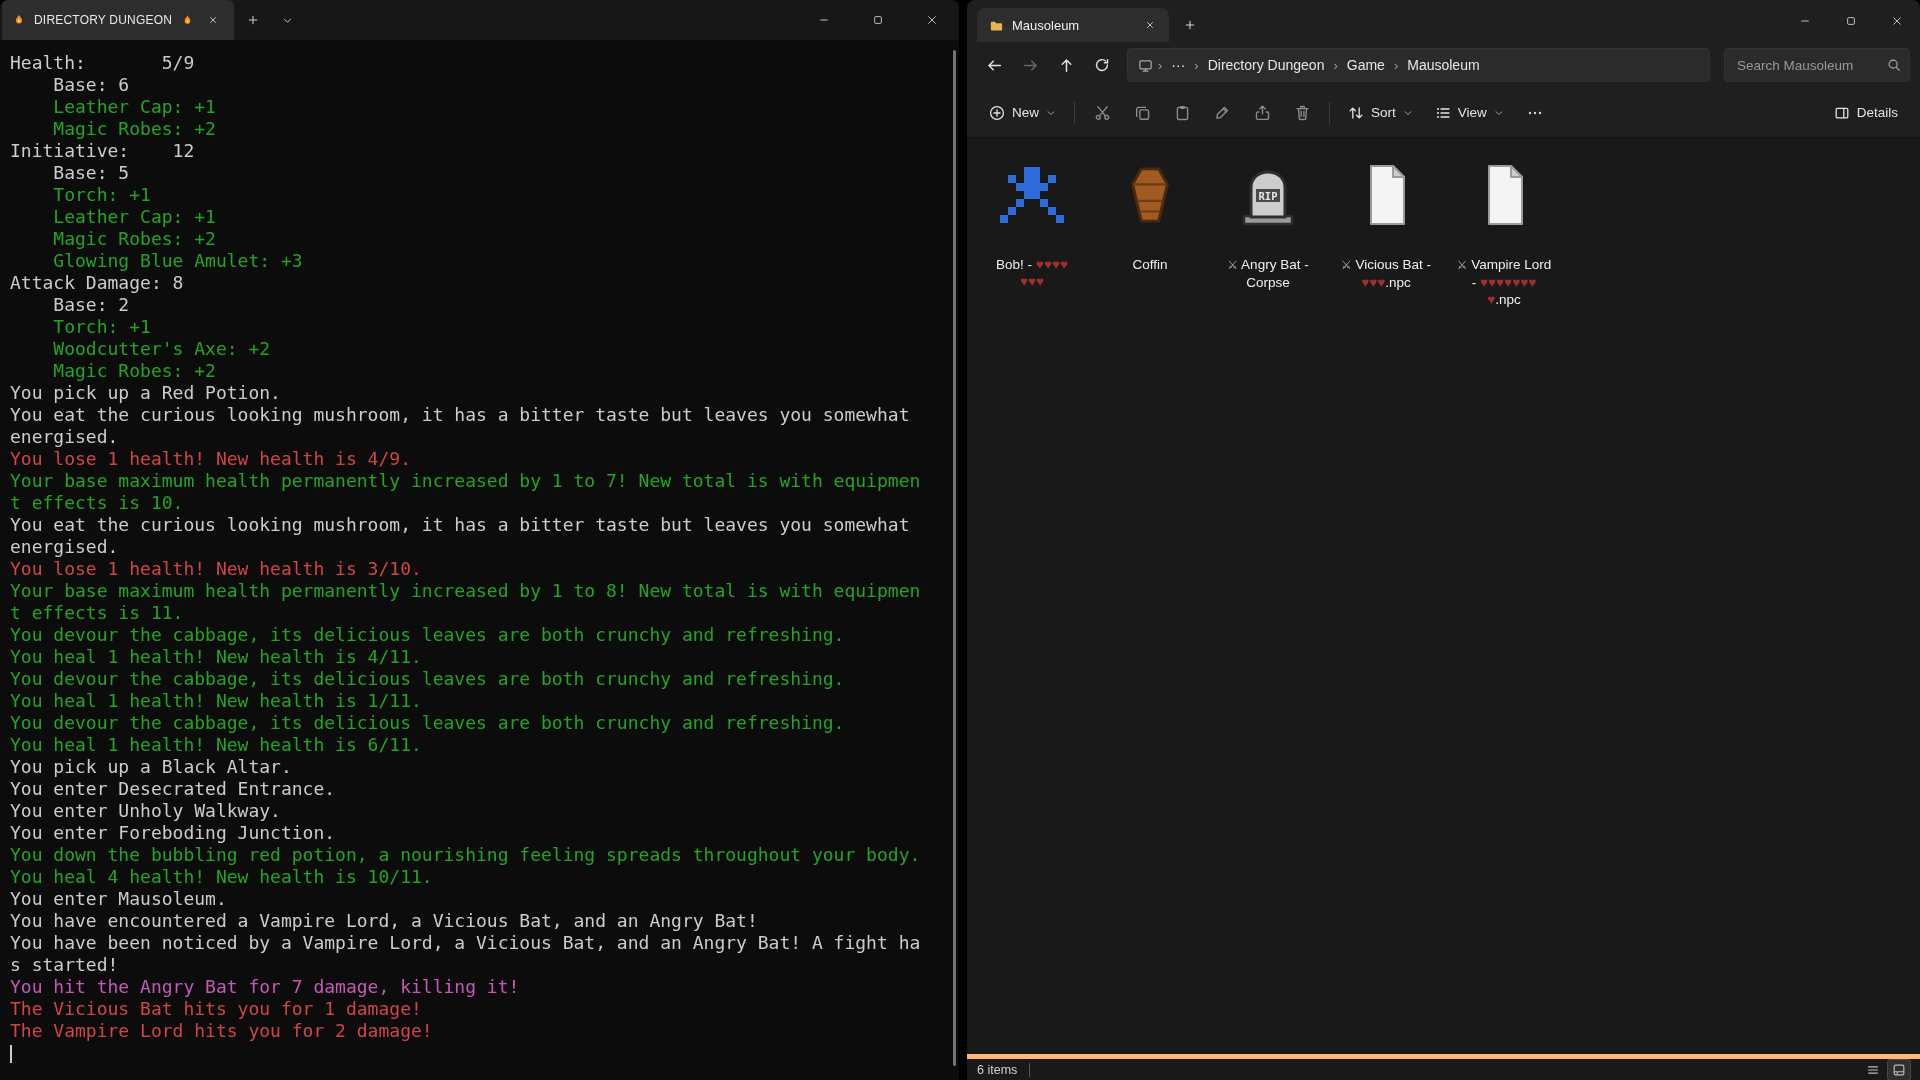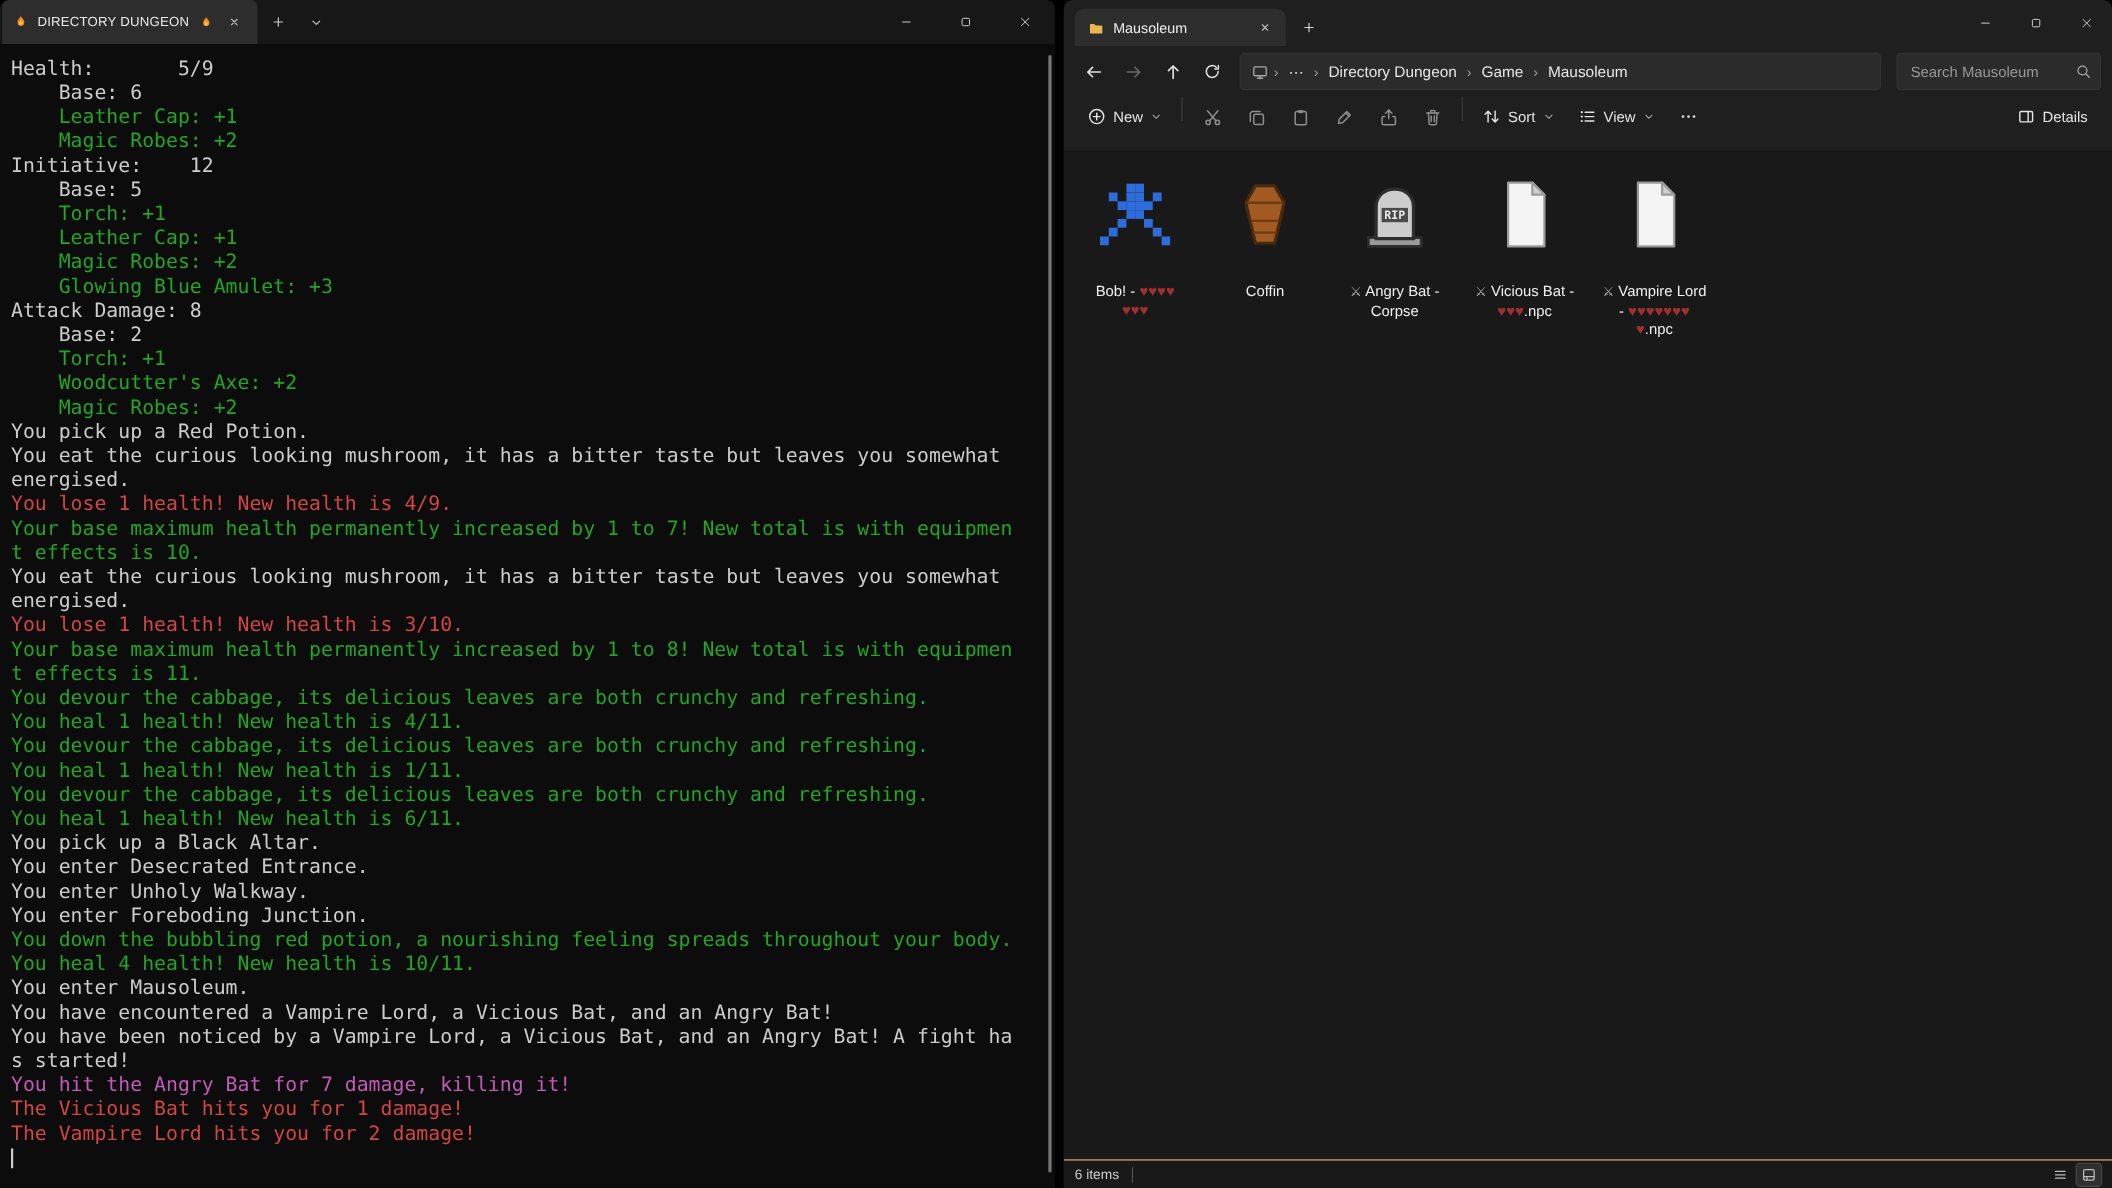--- a/index.html
+++ b/index.html
@@ -41,35 +41,35 @@
   .breadcrumb{flex:1;height:34px;margin-left:6px;background:#2b2b2b;border:1px solid #333;border-radius:4px;
     display:flex;align-items:center;gap:4px;padding:0 10px;font-size:14px;color:#e6e6e6;min-width:0}
   .crumb{padding:2px 4px;border-radius:3px;white-space:nowrap}
   .crumb-sep{color:#9c9c9c;font-size:13px;padding:0 1px}
   .searchbox{width:186px;height:34px;margin-left:12px;background:#2b2b2b;border:1px solid #333;border-radius:4px;
     display:flex;align-items:center;padding:0 8px 0 12px}
   .searchbox input{flex:1;min-width:0;background:transparent;border:none;outline:none;color:#dcdcdc;font-size:13.5px;
     font-family:"Liberation Sans",sans-serif}
   .searchbox input::placeholder{color:#989898}
   .searchbox .mag{color:#a8a8a8;display:grid;place-items:center}
-  .cmdbar{height:50px;display:flex;align-items:flex-start;gap:2px;padding:0 12px;background:#1f1f1f;border-bottom:1px solid #151515}
+  .cmdbar{height:50px;display:flex;align-items:center;gap:2px;padding:0 12px;background:#1f1f1f;border-bottom:1px solid #151515}
   .cmd-btn{display:flex;align-items:center;gap:7px;height:36px;padding:0 10px;border-radius:4px;color:#e4e4e4;font-size:13.5px}
   .cmd-ic{width:38px;height:36px;display:grid;place-items:center;border-radius:4px;color:#8d8d8d}
   .cmd-sep{width:1px;height:22px;background:#3c3c3c;margin:0 6px}
   .chev{color:#a9a9a9;display:grid;place-items:center}
   .cmd-details{margin-left:auto}
   .files-area{flex:1;background:#191919;padding:12px 6px;display:flex;flex-wrap:wrap;align-content:flex-start}
   .file-tile{width:118px;display:flex;flex-direction:column;align-items:center;padding:4px 2px;border-radius:4px}
   .file-icon{width:82px;height:82px;display:grid;place-items:center;position:relative}
   .shortcut-badge{position:absolute;left:6px;bottom:6px;width:17px;height:17px;background:#f2f2f2;border-radius:3px;
     display:grid;place-items:center;box-shadow:0 0 0 1px #00000055}
   .file-label{margin-top:20px;font-size:13.5px;line-height:17px;color:#f0f0f0;text-align:center}
   .heart{color:#a03030}
   .sword{color:#b0b0b0;font-size:12px}
-  .statusbar{height:26px;background:#191919;border-top:1px solid #fdba74;display:flex;align-items:center;
+  .statusbar{height:26px;background:#191919;border-top:5px solid #fdba74;display:flex;align-items:center;
     padding:0 10px;font-size:12.5px;color:#cfcfcf}
   .status-sep{width:1px;height:14px;background:#555;margin-left:12px}
   .status-views{margin-left:auto;display:flex;gap:4px}
   .sv-btn{width:22px;height:20px;display:grid;place-items:center;color:#bdbdbd;border-radius:3px}
   .sv-btn.active{background:#2f2f2f;box-shadow:0 0 0 1px #4a4a4a}
   svg{display:block}
 </style>
 </head>
 <body>
 

